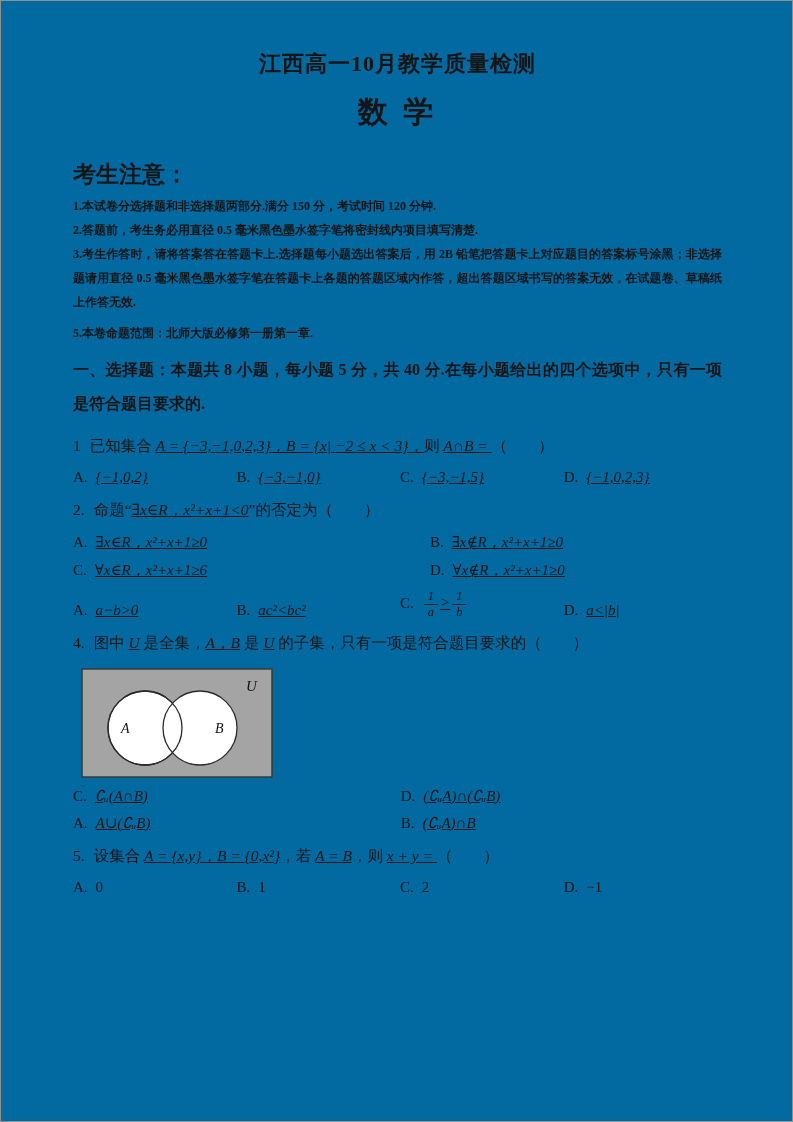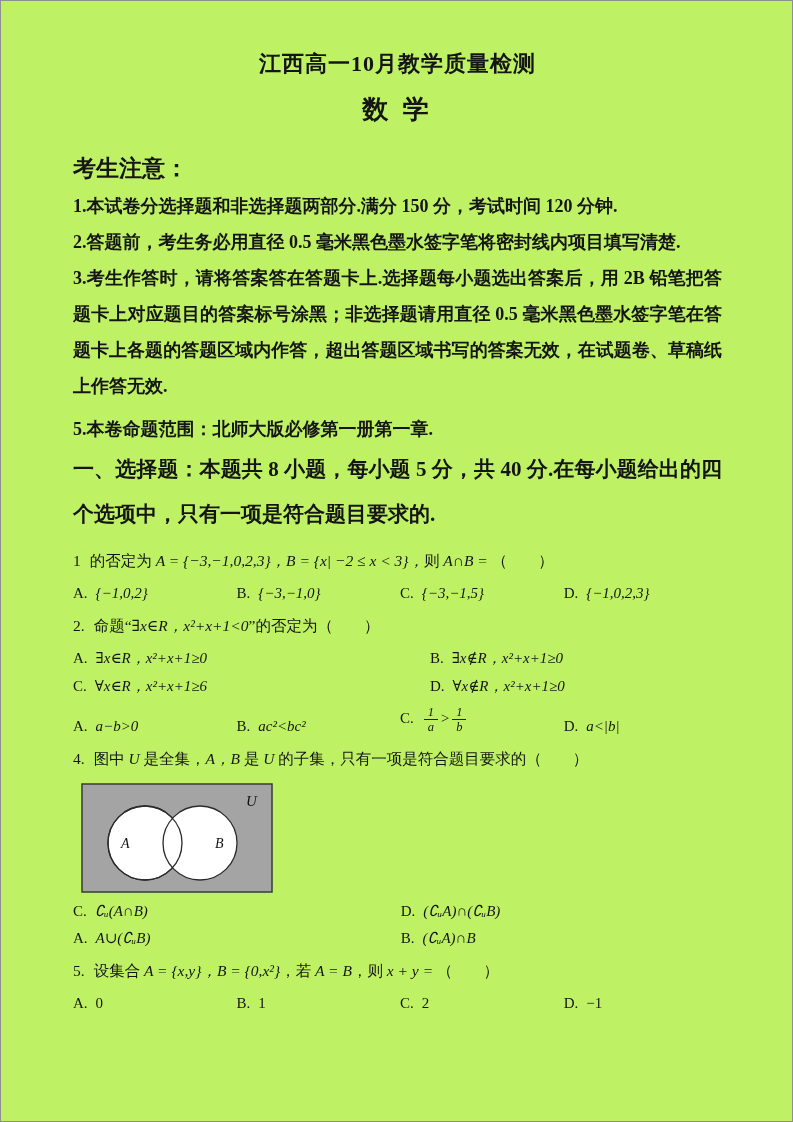--- a/index.html
+++ b/index.html
@@ -1,32 +1,32 @@
 <!DOCTYPE html>
 <html><head>
 <meta charset="utf-8">
 <style>
   html,body{margin:0;padding:0;background:#ffffff;}
   .page{
-    width:793px;height:1122px;box-sizing:border-box;background:#bef264;
+    width:793px;height:1122px;box-sizing:border-box;background:#0369a1;
     border:1px solid #8f8f8f;
     padding:48px 70px 30px 72px;
     font-family:"Liberation Serif","DejaVu Serif",serif;
     color:#151515;overflow:hidden;position:relative;
   }
   .title{text-align:center;font-size:22px;font-weight:bold;letter-spacing:1px;}
-  .subject{text-align:center;font-size:26px;font-weight:bold;margin-top:13px;letter-spacing:4px;}
+  .subject{text-align:center;font-size:30px;font-weight:bold;margin-top:13px;letter-spacing:4px;}
   .notice-heading{font-weight:bold;font-size:23px;margin-top:24px;line-height:1.6;}
-  .notice-item{font-weight:bold;font-size:18px;line-height:2.0;text-align:justify;}
+  .notice-item{font-weight:bold;font-size:12px;line-height:2.0;text-align:justify;}
   .notice-item.spaced{margin-top:7px;}
-  .section-heading{font-weight:bold;font-size:21px;line-height:2.15;text-align:justify;}
+  .section-heading{font-weight:bold;font-size:16px;line-height:2.15;margin-top:8px;text-align:justify;}
   .question{margin-top:9px;font-size:15.5px;}
   .stem{line-height:1.9;}
   .qnum{margin-right:9px;}
-  .math{font-style:italic;}
+  .math{font-style:italic;text-decoration:underline;}
   .opts{display:flex;margin-top:9px;margin-bottom:4px;font-size:15px;align-items:flex-end;}
   .opts-4 > .opt{width:25.2%;}
   .opts-4 > .opt:last-child{width:auto;}
   .opts-2 > .opt:first-child{width:55%;}
   .opts-2.narrow > .opt:first-child{width:50.5%;}
   .opt{display:inline-block;white-space:nowrap;}
   .opt-label{margin-right:8px;font-style:normal;}
   .frac{display:inline-flex;flex-direction:column;align-items:center;vertical-align:middle;
         font-style:italic;font-size:12.5px;line-height:1.15;margin:0 2px;}
   .frac .den{border-top:1px solid #222;}
@@ -44,21 +44,21 @@
   <div class="notice-heading">考生注意：</div>
   <div class="notice-item">1.本试卷分选择题和非选择题两部分.满分 150 分，考试时间 120 分钟.</div>
   <div class="notice-item">2.答题前，考生务必用直径 0.5 毫米黑色墨水签字笔将密封线内项目填写清楚.</div>
   <div class="notice-item">3.考生作答时，请将答案答在答题卡上.选择题每小题选出答案后，用 2B 铅笔把答题卡上对应题目的答案标号涂黑；非选择题请用直径 0.5 毫米黑色墨水签字笔在答题卡上各题的答题区域内作答，超出答题区域书写的答案无效，在试题卷、草稿纸上作答无效.</div>
   <div class="notice-item spaced">5.本卷命题范围：北师大版必修第一册第一章.</div>
 
   <div class="section-heading">一、选择题：本题共 8 小题，每小题 5 分，共 40 分.在每小题给出的四个选项中，只有一项是符合题目要求的.</div>
 
   <div class="question">
     <div class="stem">
-      <span class="qnum">1</span><span>的否定为 </span><span class="math">A = {−3,−1,0,2,3}，B = {x| −2 ≤ x &lt; 3}，</span><span>则 </span><span class="math">A∩B = </span><span>（　　）</span>
+      <span class="qnum">1</span><span>已知集合 </span><span class="math">A = {−3,−1,0,2,3}，B = {x| −2 ≤ x &lt; 3}，</span><span>则 </span><span class="math">A∩B = </span><span>（　　）</span>
     </div>
     <div class="opts opts-4">
       <span class="opt"><span class="opt-label">A.</span><span class="math">{−1,0,2}</span></span>
       <span class="opt"><span class="opt-label">B.</span><span class="math">{−3,−1,0}</span></span>
       <span class="opt"><span class="opt-label">C.</span><span class="math">{−3,−1,5}</span></span>
       <span class="opt"><span class="opt-label">D.</span><span class="math">{−1,0,2,3}</span></span>
     </div>
   </div>
 
   <div class="question">

